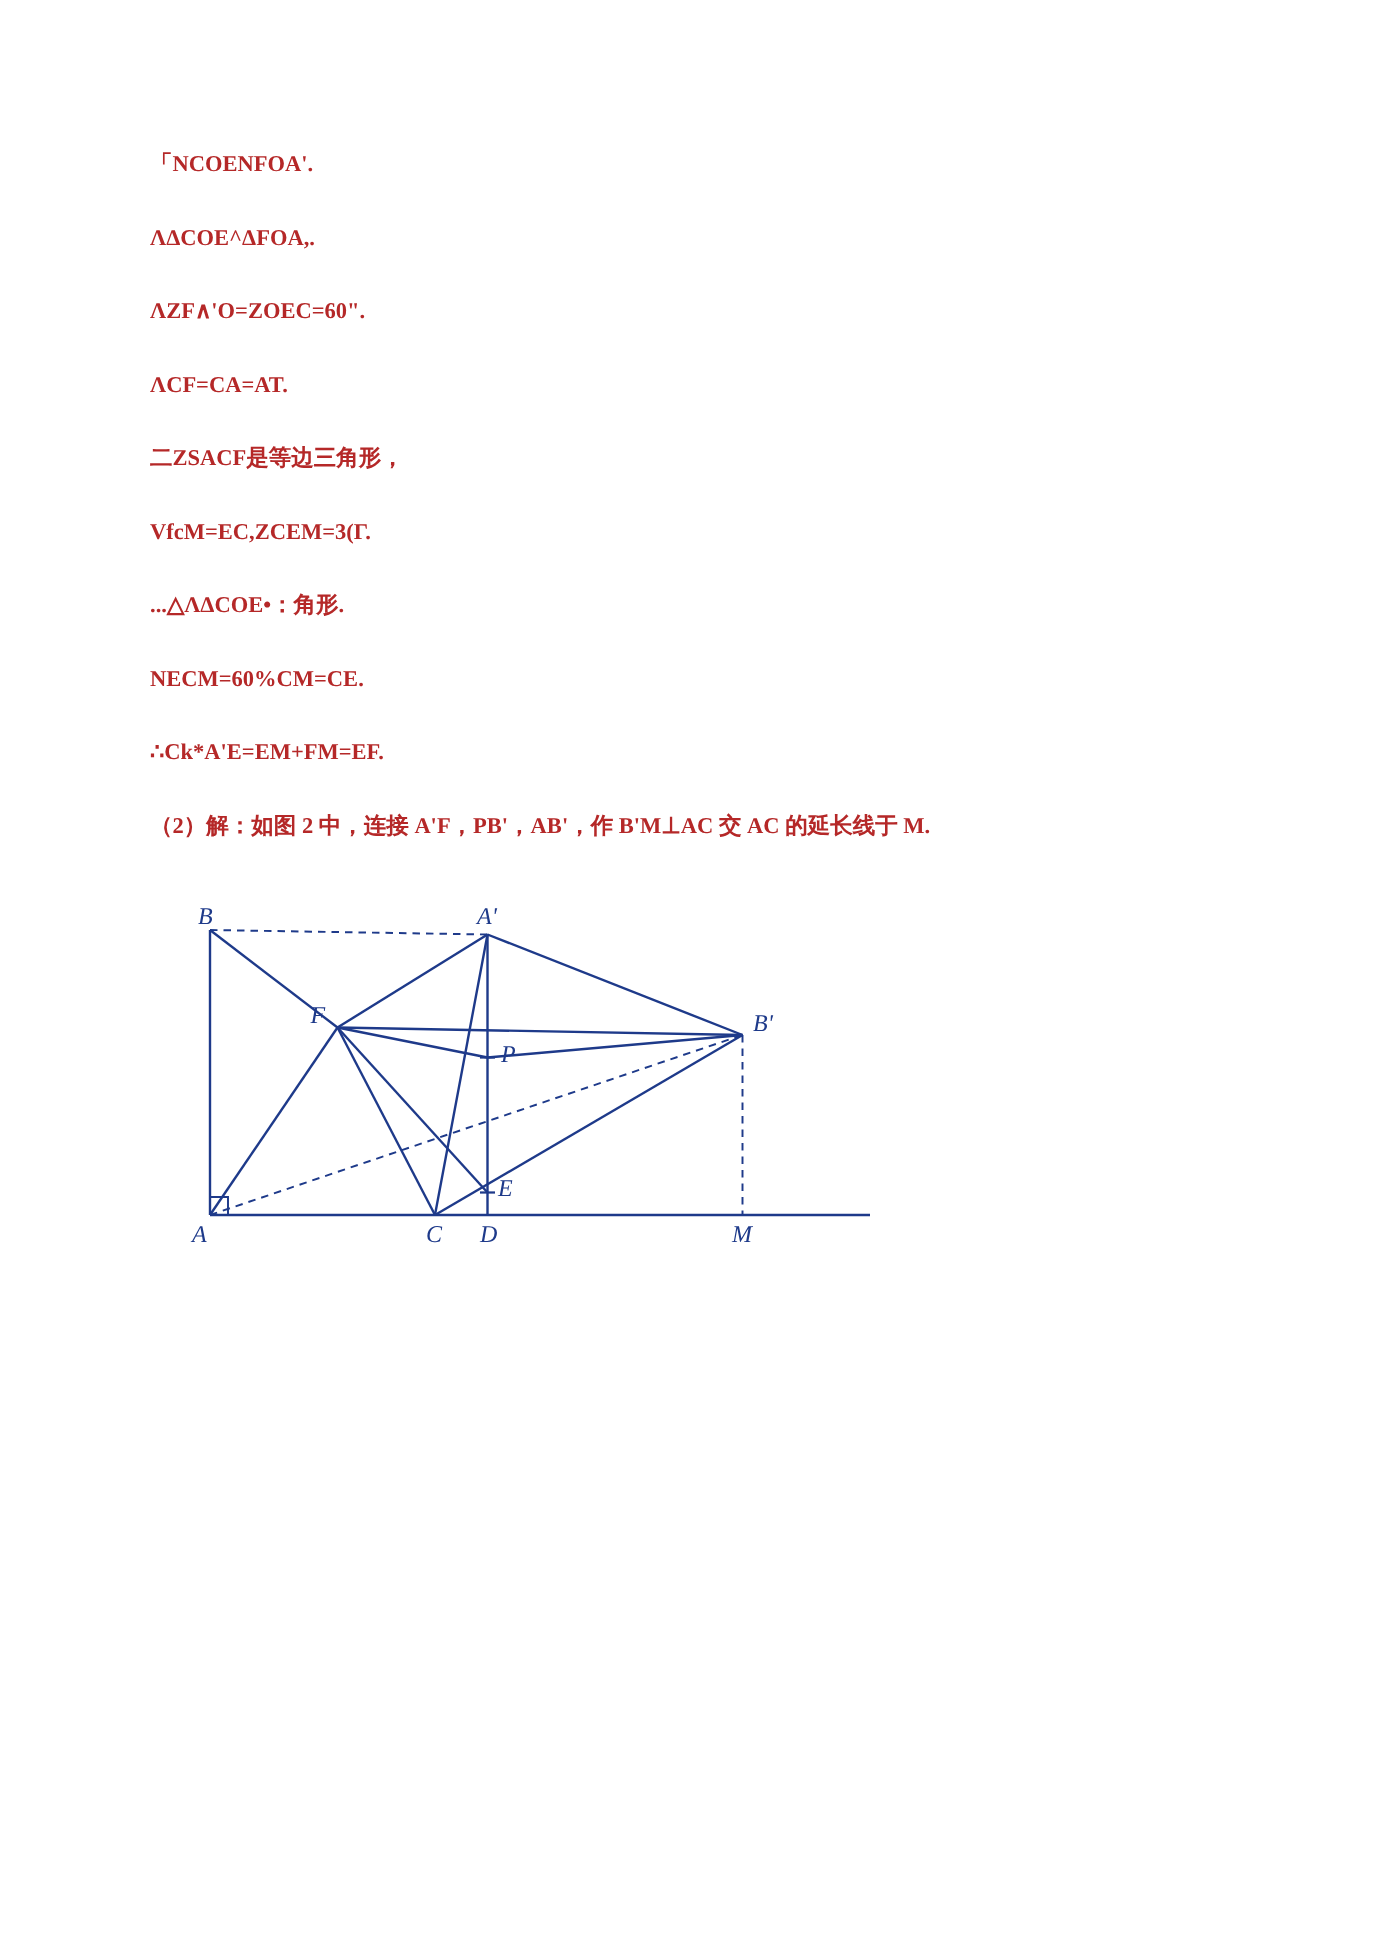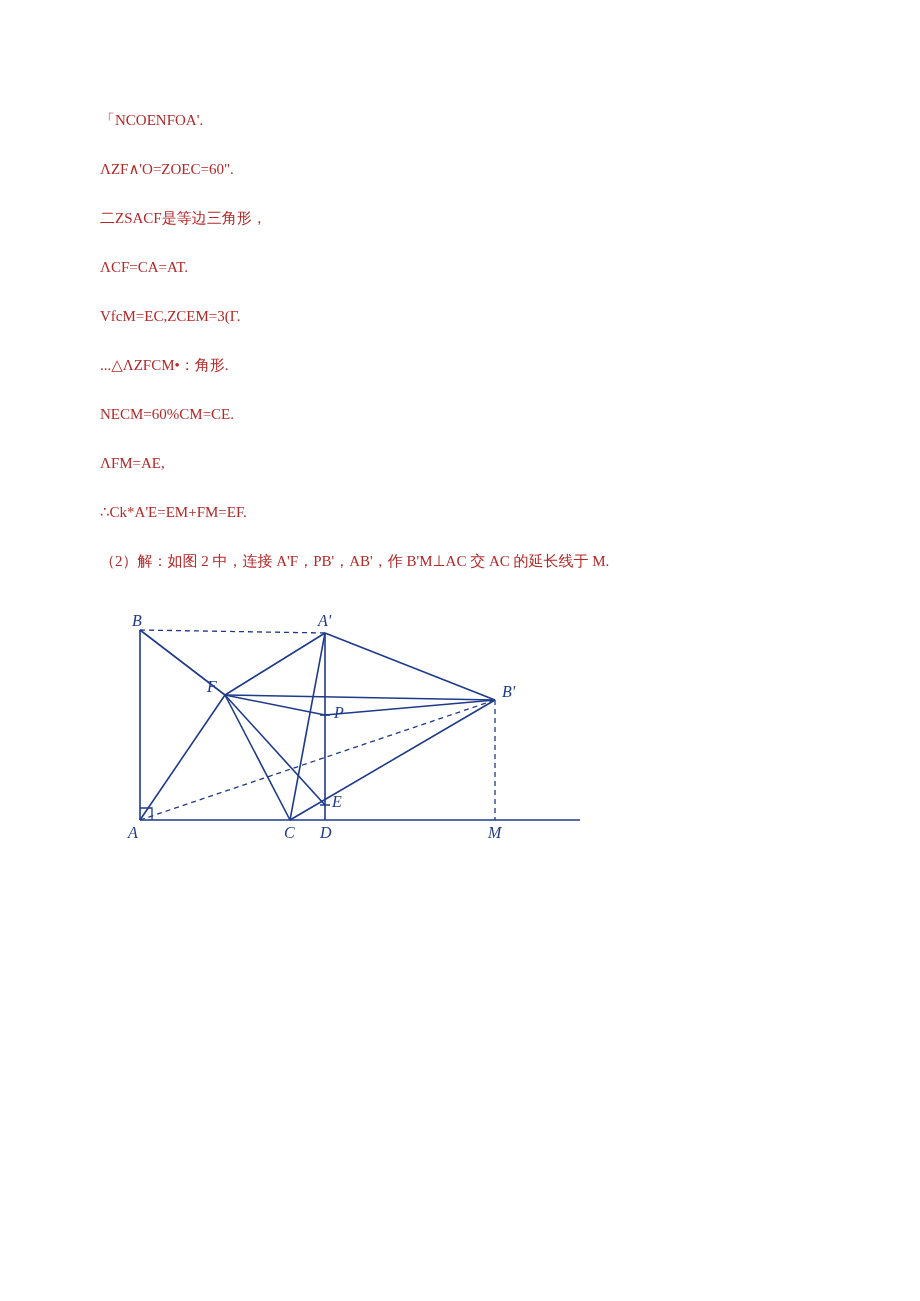--- a/index.html
+++ b/index.html
@@ -6,22 +6,22 @@
     margin: 0;
     padding: 0;
     font-family: "SimSun", "宋体", serif;
     background: #ffffff;
     width: 920px;
   }
   .page {
     padding: 100px 80px 80px 100px;
   }
   .line {
-    margin: 10px 0 28px 0;
-    font-weight: normal;
+    margin: 0 0 28px 0;
+    font-weight: bold;
     font-size: 15px;
     color: #b52828;
     line-height: 1.4;
   }
   .cjk {
     font-family: "SimSun", "宋体", serif;
   }
   .figure {
     margin: 12px 0 0 10px;
   }
@@ -30,27 +30,27 @@
     font-style: italic;
     font-size: 16px;
     fill: #1e3a8a;
   }
 </style>
 </head>
 <body>
 
 <div class="page">
   <p class="line">「NCOENFOA'.</p>
+  <p class="line">ΛΔCOE^ΔFOA,.</p>
   <p class="line">ΛZF∧'O=ZOEC=60".</p>
+  <p class="line">ΛCF=CA=AT.</p>
   <p class="line cjk">二ZSACF是等边三角形，</p>
-  <p class="line">ΛCF=CA=AT.</p>
   <p class="line">VfcM=EC,ZCEM=3(Γ.</p>
-  <p class="line cjk">...△ΛZFCM•：角形.</p>
+  <p class="line cjk">...△ΛΔCOE•：角形.</p>
   <p class="line">NECM=60%CM=CE.</p>
-  <p class="line">ΛFM=AE,</p>
   <p class="line">∴Ck*A'E=EM+FM=EF.</p>
   <p class="line cjk">（2）解：如图 2 中，连接 A'F，PB'，AB'，作 B'M⊥AC 交 AC 的延长线于 M.</p>
 
   <div class="figure">
     <svg width="500" height="260" viewBox="0 0 500 260">
 
       <line x1="30" y1="220" x2="470" y2="220" stroke="#1e3a8a" stroke-width="1.6"></line>
 
       <line x1="30" y1="30" x2="30" y2="220" stroke="#1e3a8a" stroke-width="1.6"></line>
 

